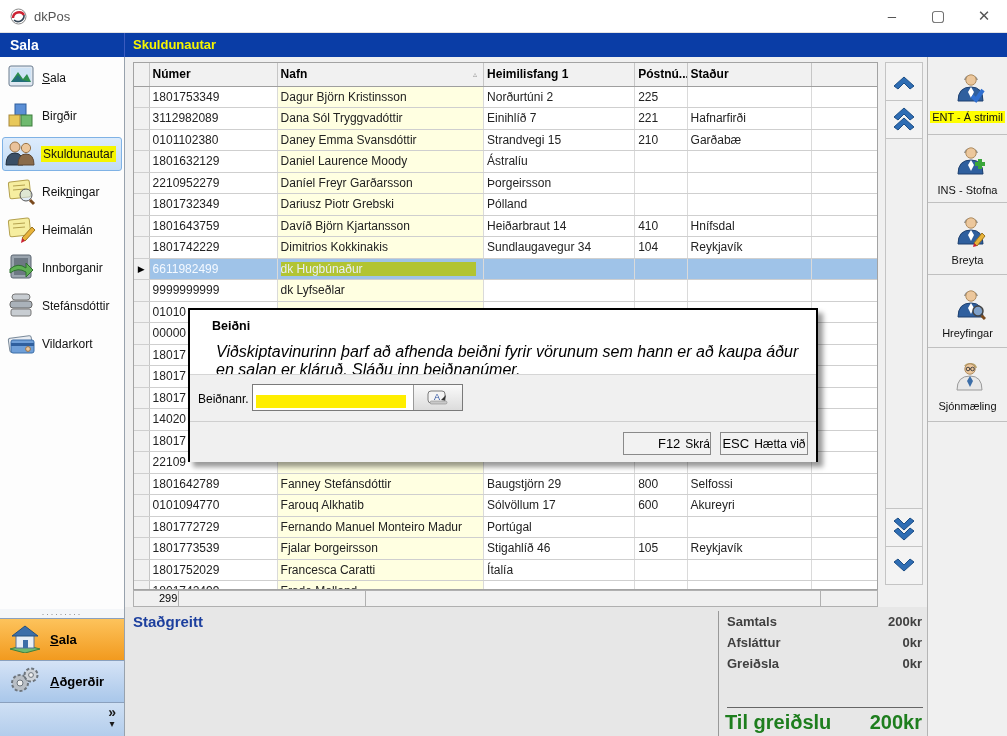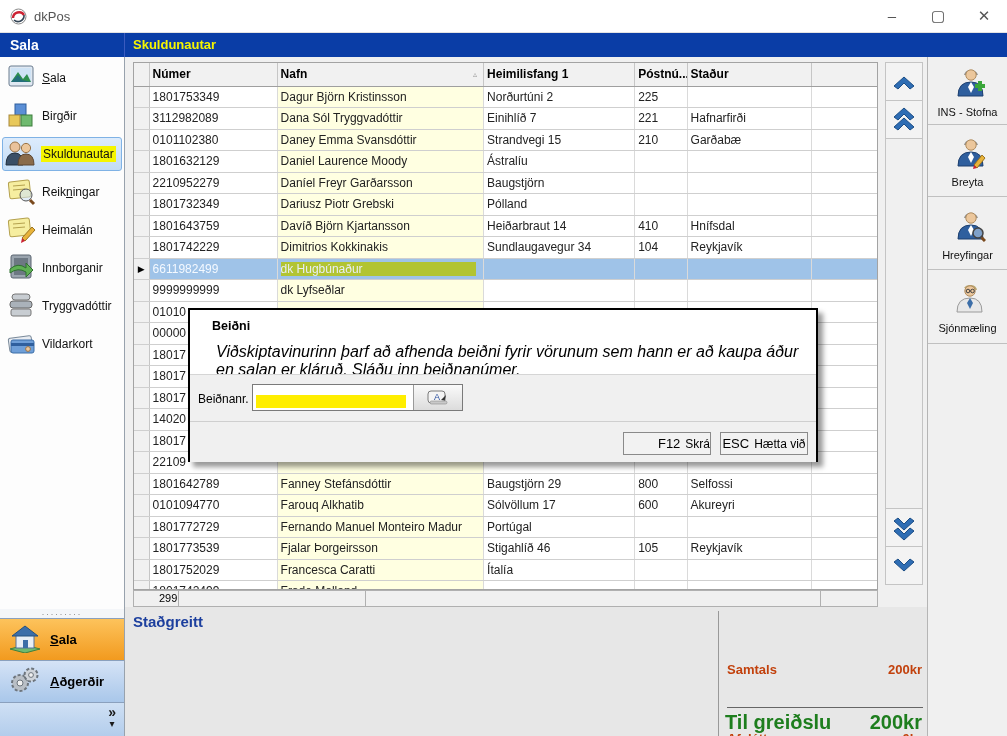--- a/index.html
+++ b/index.html
@@ -52,21 +52,21 @@
   .sortmark { position:absolute; right:6px; top:7px; font-size:8px; color:#999; }
 
   
   #statusbar { position:absolute; left:8px; top:533px; width:745px; height:17px; display:flex; background:#f0f0f0; border:1px solid #b0b0b0; font-size:11px; }
   .status-cell { border-right:1px solid #b0b0b0; height:100%; line-height:15px; padding-left:2px;margin-left:23px; }
 
   
   #paymentpanel { position:absolute; left:0; top:550px; width:882px; height:129px; background:#e7e7e7; }
   #pay-method { position:absolute; left:8px; top:6px; font-size:15px; font-weight:bold; color:#1c3f9e; }
   #summarybox { position:absolute; left:593px; top:4px; width:209px; height:125px; border-left:1px solid #999; }
-  .sum-row { display:flex; justify-content:space-between; padding:0 5px 0 8px; font-size:13px; font-weight:bold; color:#c2410c; line-height:21px;margin-top:48px; }
+  .sum-row { display:flex; justify-content:space-between; padding:0 5px 0 8px; font-size:13px; font-weight:bold; color:#404040; line-height:21px; }
   #sum-sep { position:absolute; left:8px; right:4px; bottom:28px; border-top:1px solid #666; }
   #total-row { position:absolute; left:0; bottom:2px; width:100%; display:flex; justify-content:space-between; padding:0 5px 0 6px; font-size:20px; font-weight:bold; color:#1e7e1e;text-align:center; }
 
   
   #scrollcol { position:absolute; left:760px; top:5px; width:38px; height:523px; background:#f0f0f0; border:1px solid #c4c4c4; }
   .scrl { width:36px; height:38px; display:flex; align-items:center; justify-content:center; border-bottom:1px solid #c4c4c4; cursor:pointer; background:#f3f3f3; }
   #scrl-bottom { position:absolute; bottom:0; left:0; width:36px; }
   #scrl-bottom .scrl { border-top:1px solid #c4c4c4; border-bottom:none; }
 
   
@@ -168,21 +168,21 @@
             <path d="M4 17 Q12 10 20 16 L20 11 L27 18 L20 25 L20 20 Q12 15 4 21 Z" fill="#5fb054" stroke="#2f7030"></path>
           </svg></span>
         <span class="lbl"><span>Innborganir</span></span>
       </div>
       <div class="side-item">
         <span><svg width="30" height="30" viewBox="0 0 30 30">
             <rect x="6" y="4" width="18" height="6" rx="3" fill="#c8cdd2" stroke="#777"></rect>
             <rect x="4" y="11" width="22" height="7" rx="3" fill="#aab2ba" stroke="#666"></rect>
             <rect x="5" y="19" width="20" height="7" rx="2" fill="#c8cdd2" stroke="#777"></rect>
           </svg></span>
-        <span class="lbl"><span>Tryggvadóttir</span></span>
+        <span class="lbl"><span>Stefánsdóttir</span></span>
       </div>
       <div class="side-item">
         <span><svg width="30" height="30" viewBox="0 0 30 30">
             <rect x="3" y="9" width="23" height="14" rx="2" fill="#e8ecf2" stroke="#7a8a9a" transform="rotate(-8 14 16)"></rect>
             <rect x="5" y="12" width="23" height="13" rx="2" fill="#6f9fd8" stroke="#3c6ea8"></rect>
             <rect x="5" y="15" width="23" height="3" fill="#2f5f9e"></rect>
             <circle cx="22" cy="21" r="2.4" fill="#ecc79c" stroke="#9a7346"></circle>
           </svg></span>
         <span class="lbl"><span>Vildarkort</span></span>
       </div>
@@ -264,21 +264,21 @@
             <td class="name-col">Daniel Laurence Moody</td>
             <td>Ástralíu</td>
             <td></td>
             <td></td>
             <td></td>
           </tr>
           <tr class="">
             <td class="sel-col"></td>
             <td>2210952279</td>
             <td class="name-col">Daníel Freyr Garðarsson</td>
-            <td>Baugstjörn</td>
+            <td>Þorgeirsson</td>
             <td></td>
             <td></td>
             <td></td>
           </tr>
           <tr class="">
             <td class="sel-col"></td>
             <td>1801732349</td>
             <td class="name-col">Dariusz Piotr Grebski</td>
             <td>Pólland</td>
             <td></td>
@@ -505,20 +505,30 @@
       <div id="sum-sep"></div>
       <div id="total-row">
         <span>Til greiðslu</span>
         <span>200kr</span>
       </div>
     </div>
   </div>
 </div>
 
 <div id="rightcol">
+    <div class="act-btn hl" style="height: 78px;">
+      <span><svg width="36" height="36" viewBox="0 0 36 36">
+          <path d="M28 12 a8 6 0 0 0 -9 -5 a7 7 0 0 0 -5 5 Z" fill="#8f8f8f"></path>
+          <circle cx="21" cy="12" r="5.2" fill="#ecc79c" stroke="#b08d60"></circle>
+          <path d="M8 33 Q8 19 21 19 Q33 19 33 33 Z" fill="#2f5f9e" stroke="#1d3f6e"></path>
+          <path d="M21 19 L24 24 L21 30 L18 24 Z" fill="#fff"></path>
+          <path d="M22 28 L26 32 L33 22" stroke="#2f6fd0" stroke-width="4" fill="none"></path>
+        </svg></span>
+      <span class="albl">ENT - Á strimil</span>
+    </div>
     <div class="act-btn" style="height: 68px;">
       <span><svg width="36" height="36" viewBox="0 0 36 36">
           <path d="M28 12 a8 6 0 0 0 -9 -5 a7 7 0 0 0 -5 5 Z" fill="#8f8f8f"></path>
           <circle cx="21" cy="12" r="5.2" fill="#ecc79c" stroke="#b08d60"></circle>
           <path d="M8 33 Q8 19 21 19 Q33 19 33 33 Z" fill="#2f5f9e" stroke="#1d3f6e"></path>
           <path d="M21 19 L24 24 L21 30 L18 24 Z" fill="#fff"></path>
           <rect x="25" y="21" width="10" height="4" fill="#3aa63a"></rect>
           <rect x="28" y="18" width="4" height="10" fill="#3aa63a"></rect>
         </svg></span>
       <span class="albl">INS - Stofna</span>

